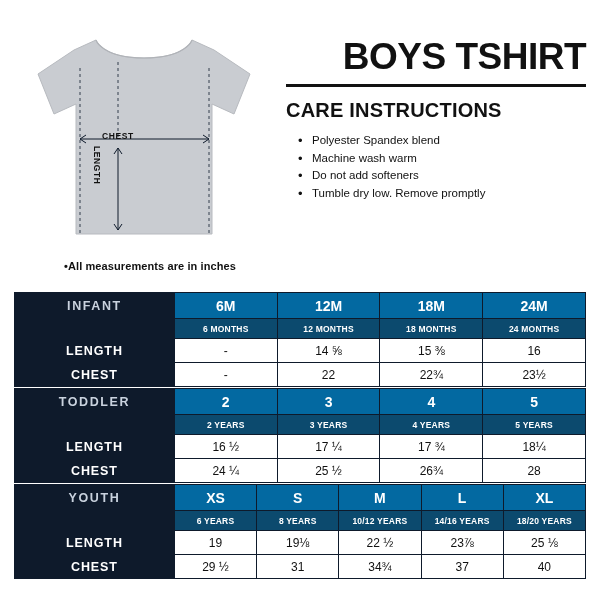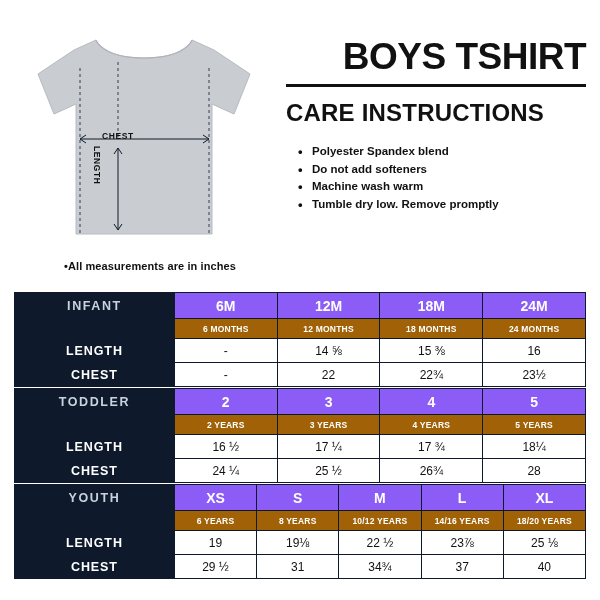--- a/index.html
+++ b/index.html
@@ -84,34 +84,34 @@
     color: #111;
     text-align: right;
   }
   .title .l2 { display: block; }
   .rule {
     border-top: 3px solid #111;
     margin: 8px 0 12px 0;
     width: 100%;
   }
   .care-title {
-    font-size: 24px;
+    font-size: 20px;
     font-weight: bold;
     letter-spacing: 0.2px;
-    margin-bottom: 16px;
+    margin-bottom: 10px;
     color: #111;
   }
   ul.care {
     list-style: none;
     padding-left: 12px;
   }
   ul.care li {
     position: relative;
     font-size: 11.5px;
-    font-weight: bold;
+    font-weight: normal;
     line-height: 1.55;
     padding-left: 14px;
     color: #111;
   }
   ul.care li:before {
     content: "\2022";
     position: absolute;
     left: 0;
     top: -1px;
     font-size: 13px;
@@ -137,28 +137,28 @@
     background: #0e1a2b;
     color: #ffffff;
     font-size: 12.5px;
     font-weight: bold;
     letter-spacing: 1.6px;
     height: 26px;
     width: 28%;
   }
   .cat-cell.light { color: #c9d2de; }
   .hdr-cell {
-    background: #8b5cf6;
+    background: #0369a1;
     color: #ffffff;
     font-size: 14px;
     font-weight: bold;
     height: 26px;
   }
   .sub-cell {
-    background: #a16207;
+    background: #0c4a6e;
     color: #ffffff;
     font-size: 8.5px;
     font-weight: bold;
     height: 20px;
     letter-spacing: 0.2px;
   }
   .sub-blank {
     background: #0e1a2b;
   }
   .row-label {
@@ -211,22 +211,22 @@
     </div>
 
     <div class="head-col">
       <div class="title">
         <span class="l1">BOYS TSHIRT</span>
       </div>
       <div class="rule"></div>
       <div class="care-title">CARE INSTRUCTIONS</div>
       <ul class="care">
         <li>Polyester Spandex blend</li>
+        <li>Machine wash warm</li>
         <li>Do not add softeners</li>
-        <li>Machine wash warm</li>
         <li>Tumble dry low. Remove promptly</li>
       </ul>
     </div>
   </div>
 
   <div class="tables">
 
     <table class="size">
       <tbody>
           <tr>

